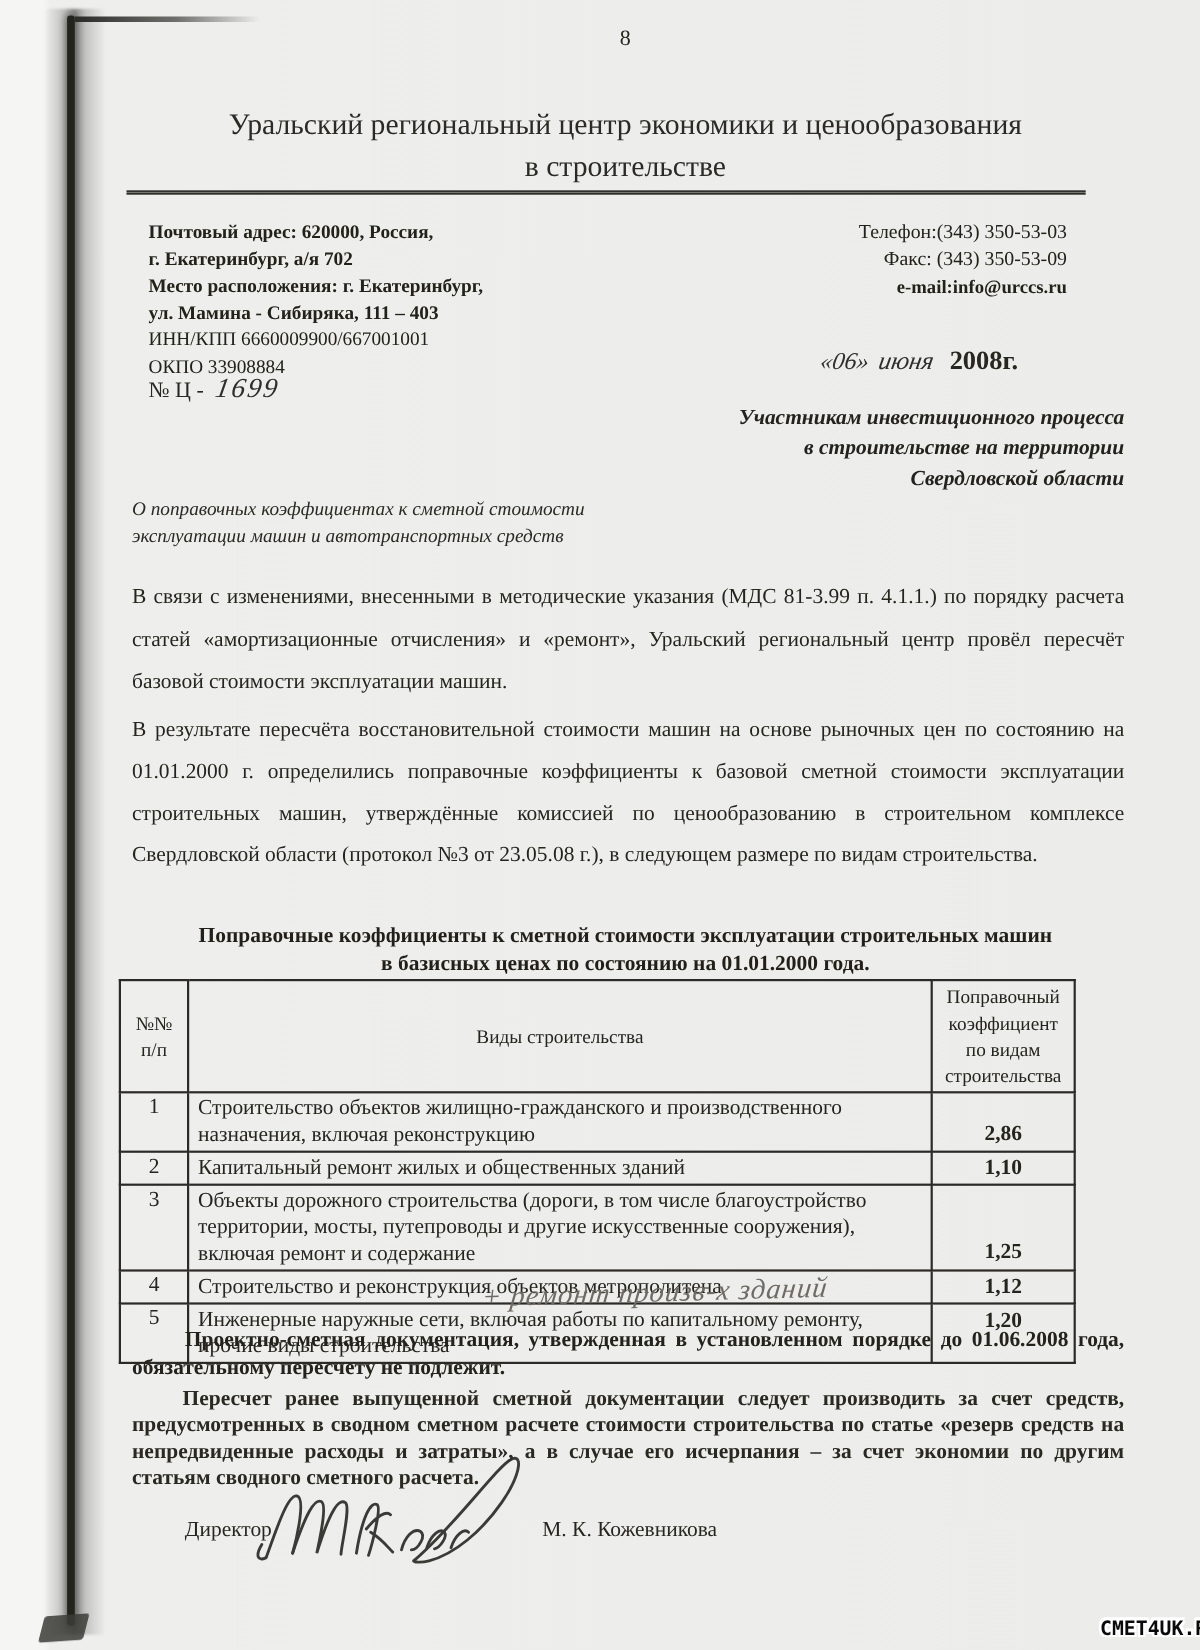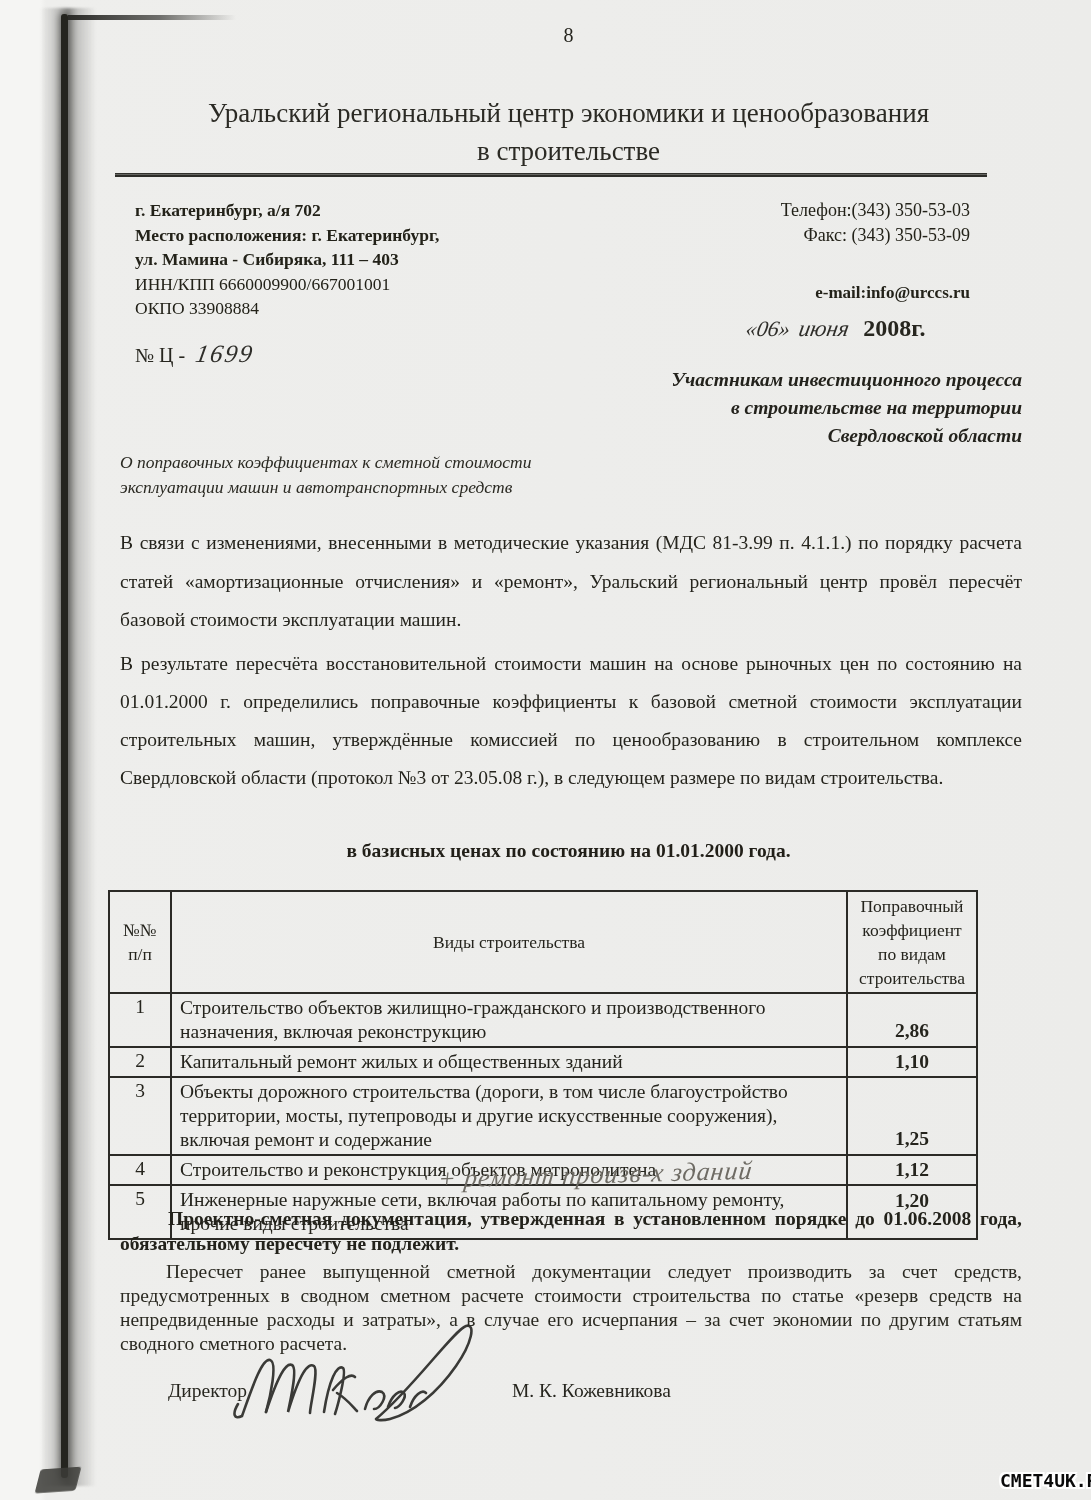--- a/index.html
+++ b/index.html
@@ -24,21 +24,21 @@
   .page-num{top:24px;font-size:20px;}
   .agency{top:54px;font-size:18.5px;font-weight:bold;letter-spacing:.2px;color:#201f1a;}
   .org1{top:98px;font-size:27px;color:#2b2a24;}
   .org2{top:136px;font-size:27px;color:#2b2a24;}
   .rule{top:173px;left:115px;width:872px;height:4px;
     background:linear-gradient(180deg,#30302c 0 30%,#9b9b97 45%,#2c2c28 60% 100%);}
 
   .addr{left:135px;top:198px;width:430px;font-size:17.5px;line-height:24.5px;font-weight:bold;color:#232219;}
   .addr .plain{font-weight:normal;}
   .contact{left:640px;top:198px;width:330px;text-align:right;font-size:18px;line-height:25px;color:#232219;}
-  .contact .email{font-weight:bold;font-size:17px;margin-top:32px;}
+  .contact .email{font-weight:bold;font-size:17px;}
 
   .dateline{left:746px;top:315px;width:240px;font-size:19px;white-space:nowrap;}
   .hand{font-style:italic;color:#2f2e2a;display:inline-block;transform:skewX(-10deg);}
   .hand-day{font-size:22px;}
   .hand-month{font-size:23px;margin:0 10px 0 4px;}
   .year{font-weight:bold;font-size:24px;}
 
   .refline{left:135px;top:340px;font-size:20px;white-space:nowrap;}
   .hand-num{font-size:25px;letter-spacing:2px;margin-left:6px;}
 
@@ -65,24 +65,24 @@
   tr.r2 td.c-val,tr.r4 td.c-val{vertical-align:middle;}
   tr.r5 td.c-val{vertical-align:top;padding-top:4px;}
   tr.r1{height:52px;}tr.r2{height:28px;}tr.r3{height:76px;}tr.r4{height:27px;}tr.r5{height:50px;}
   thead tr{height:80px;}
 
   .annotation{left:438px;top:1158px;width:470px;font-style:italic;font-size:26px;
     color:#6e6b64;transform:rotate(-1.6deg) skewX(-8deg);letter-spacing:1px;white-space:nowrap;}
 
   .closing{left:120px;width:902px;font-size:19.5px;line-height:24px;text-align:justify;color:#23221b;}
   .c1{top:1206px;font-weight:bold;text-indent:48px;line-height:25px;}
-  .c2{top:1260px;font-weight:normal;text-indent:46px;color:#2a2921;}
+  .c2{top:1260px;font-weight:bold;text-indent:46px;color:#2a2921;}
 
   .sig-title{left:168px;top:1380px;font-size:19.5px;}
-  .sig-name{left:512px;top:1380px;font-size:19.5px;}
+  .sig-name{left:493px;top:1380px;font-size:19.5px;}
   .sig-svg{left:228px;top:1318px;}
 
   .watermark{left:1000px;top:1470px;font-family:"DejaVu Sans Mono","Liberation Mono",monospace;
     font-weight:bold;font-size:18px;letter-spacing:0px;color:#0a0a0a;
     text-shadow:-2px 0 0 #fff,2px 0 0 #fff,0 -2px 0 #fff,0 2px 0 #fff,-2px -2px 0 #fff,2px 2px 0 #fff,-2px 2px 0 #fff,2px -2px 0 #fff;}
 </style>
 </head>
 <body>
 
 <div class="canvas">
@@ -91,20 +91,21 @@
   <div class="bind-core"></div>
   <div class="bind-top"></div>
   <div class="bind-bottom"></div>
 
   <div class="abs centerband page-num">8</div>
   <div class="abs centerband org1">Уральский региональный центр экономики и ценообразования</div>
   <div class="abs centerband org2">в строительстве</div>
   <div class="abs rule"></div>
 
   <div class="abs addr">
+    <div>Почтовый адрес: 620000, Россия,</div>
     <div>г. Екатеринбург, а/я 702</div>
     <div>Место расположения: г. Екатеринбург,</div>
     <div>ул. Мамина - Сибиряка, 111 – 403</div>
     <div class="plain">ИНН/КПП 6660009900/667001001</div>
     <div class="plain">ОКПО 33908884</div>
   </div>
 
   <div class="abs contact">
     <div>Телефон:(343) 350-53-03</div>
     <div>Факс: (343) 350-53-09</div>
@@ -130,20 +131,21 @@
 
   <div class="abs subject">
     <div>О поправочных коэффициентах к сметной стоимости</div>
     <div>эксплуатации машин и автотранспортных средств</div>
   </div>
 
   <div class="abs para p1">В связи с изменениями, внесенными в методические указания (МДС 81-3.99 п. 4.1.1.) по порядку расчета статей «амортизационные отчисления» и «ремонт»,  Уральский региональный центр провёл пересчёт базовой стоимости эксплуатации машин.</div>
   <div class="abs para p2">В результате пересчёта восстановительной стоимости машин на основе рыночных цен по состоянию на 01.01.2000 г. определились  поправочные коэффициенты к базовой сметной стоимости  эксплуатации строительных машин, утверждённые комиссией по ценообразованию в строительном комплексе Свердловской области (протокол №3 от 23.05.08 г.), в следующем размере по видам строительства.</div>
 
   <div class="abs centerband tbl-title">
+    <div>Поправочные коэффициенты к сметной стоимости эксплуатации строительных машин</div>
     <div>в базисных ценах по состоянию на 01.01.2000 года.</div>
   </div>
 
   <table class="coef">
     <colgroup>
         <col style="width:62px">
         <col style="width:676px">
         <col style="width:130px">
       </colgroup>
     <thead>

